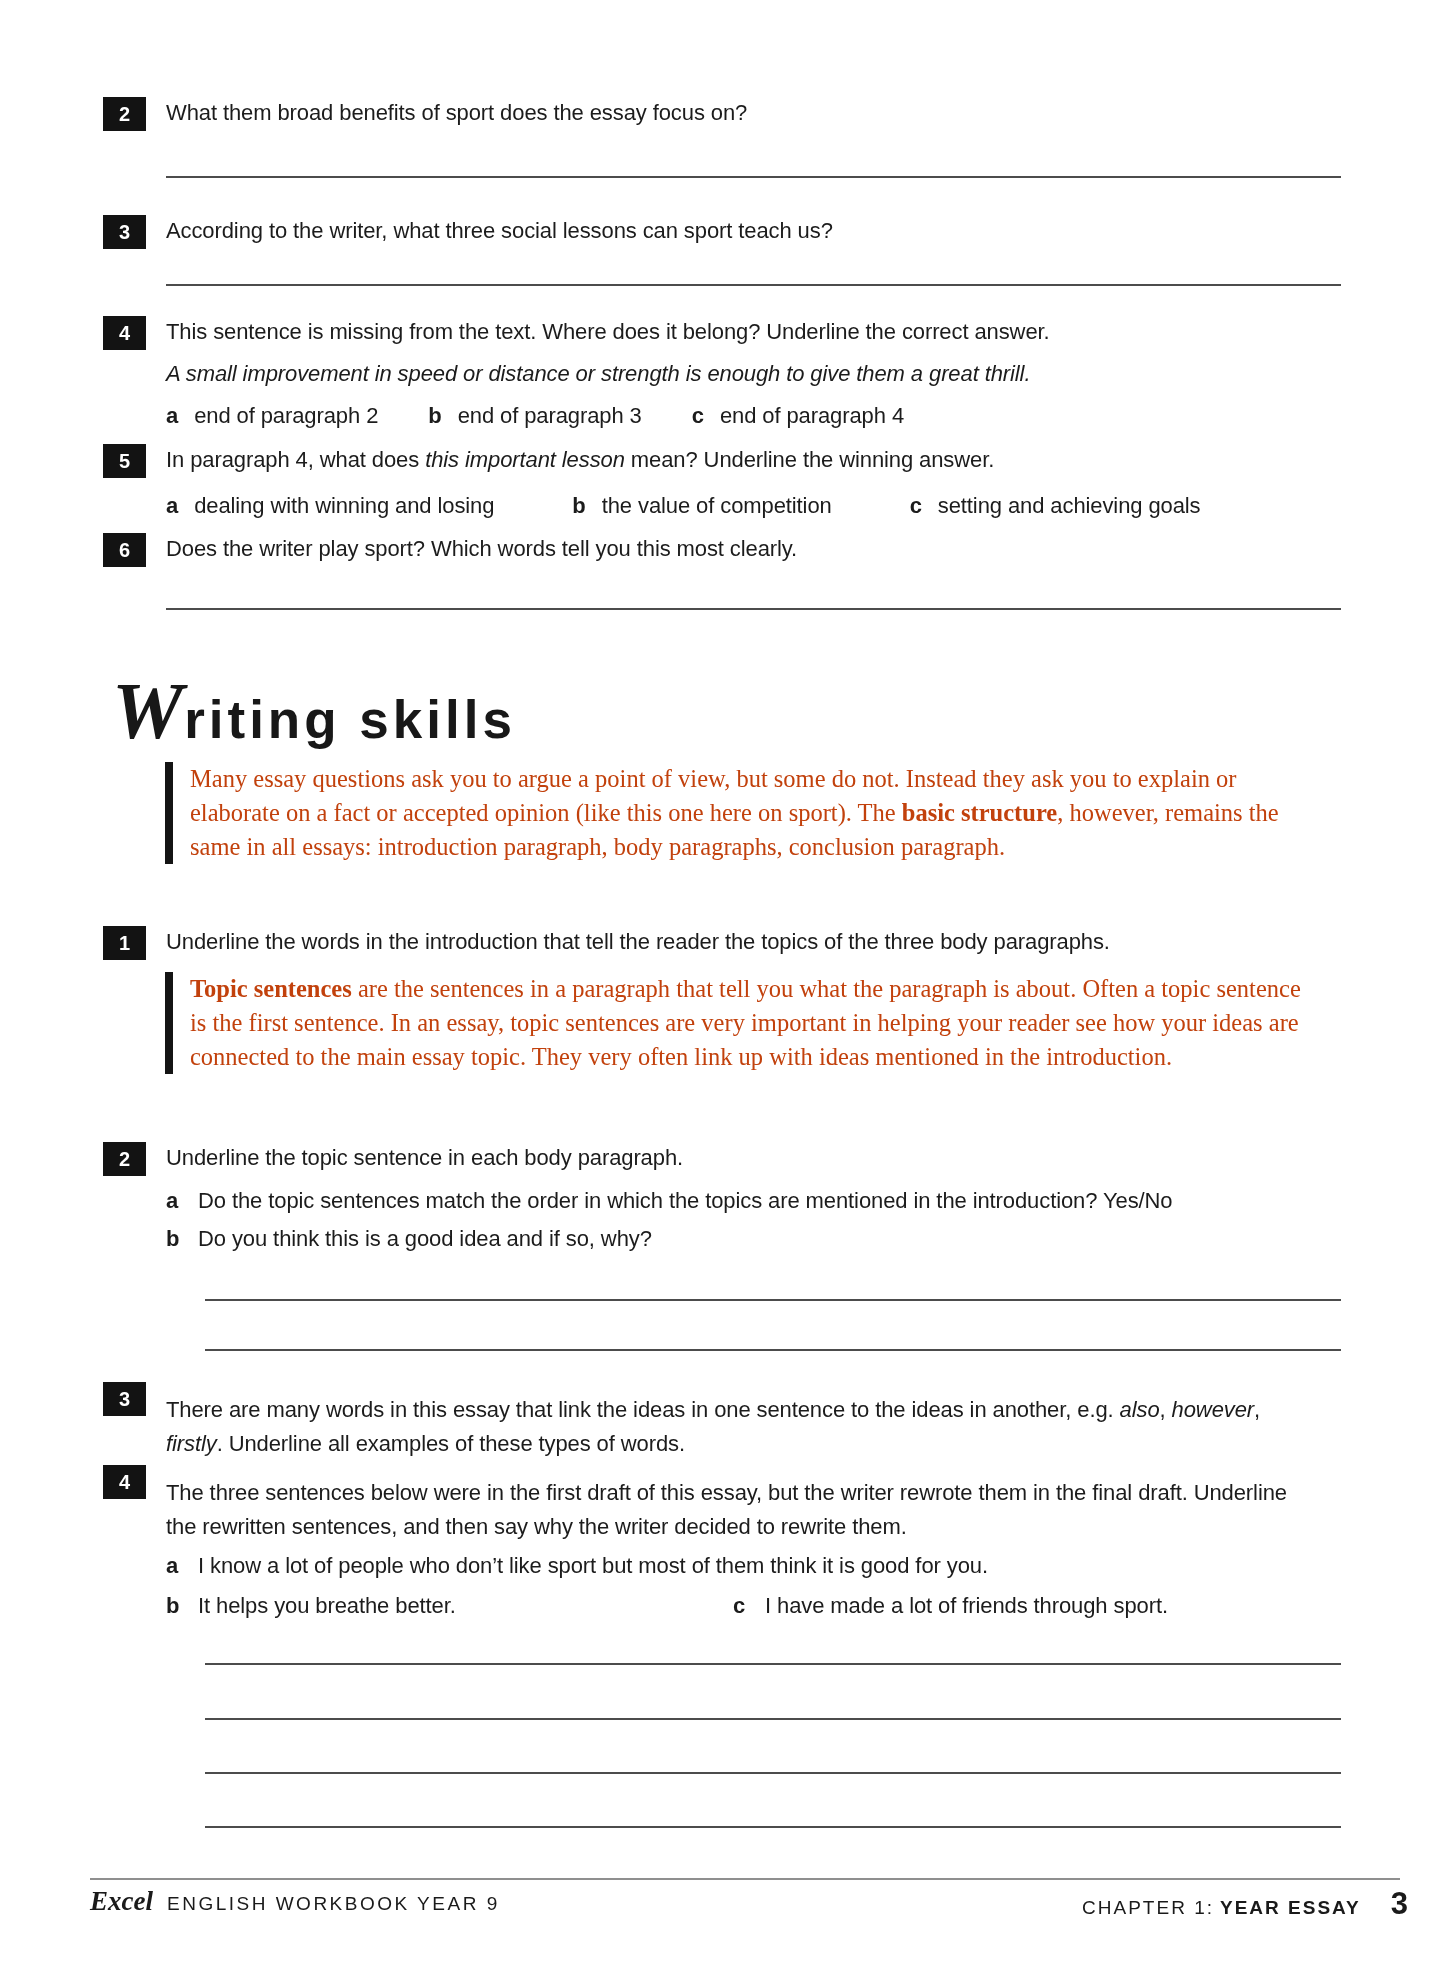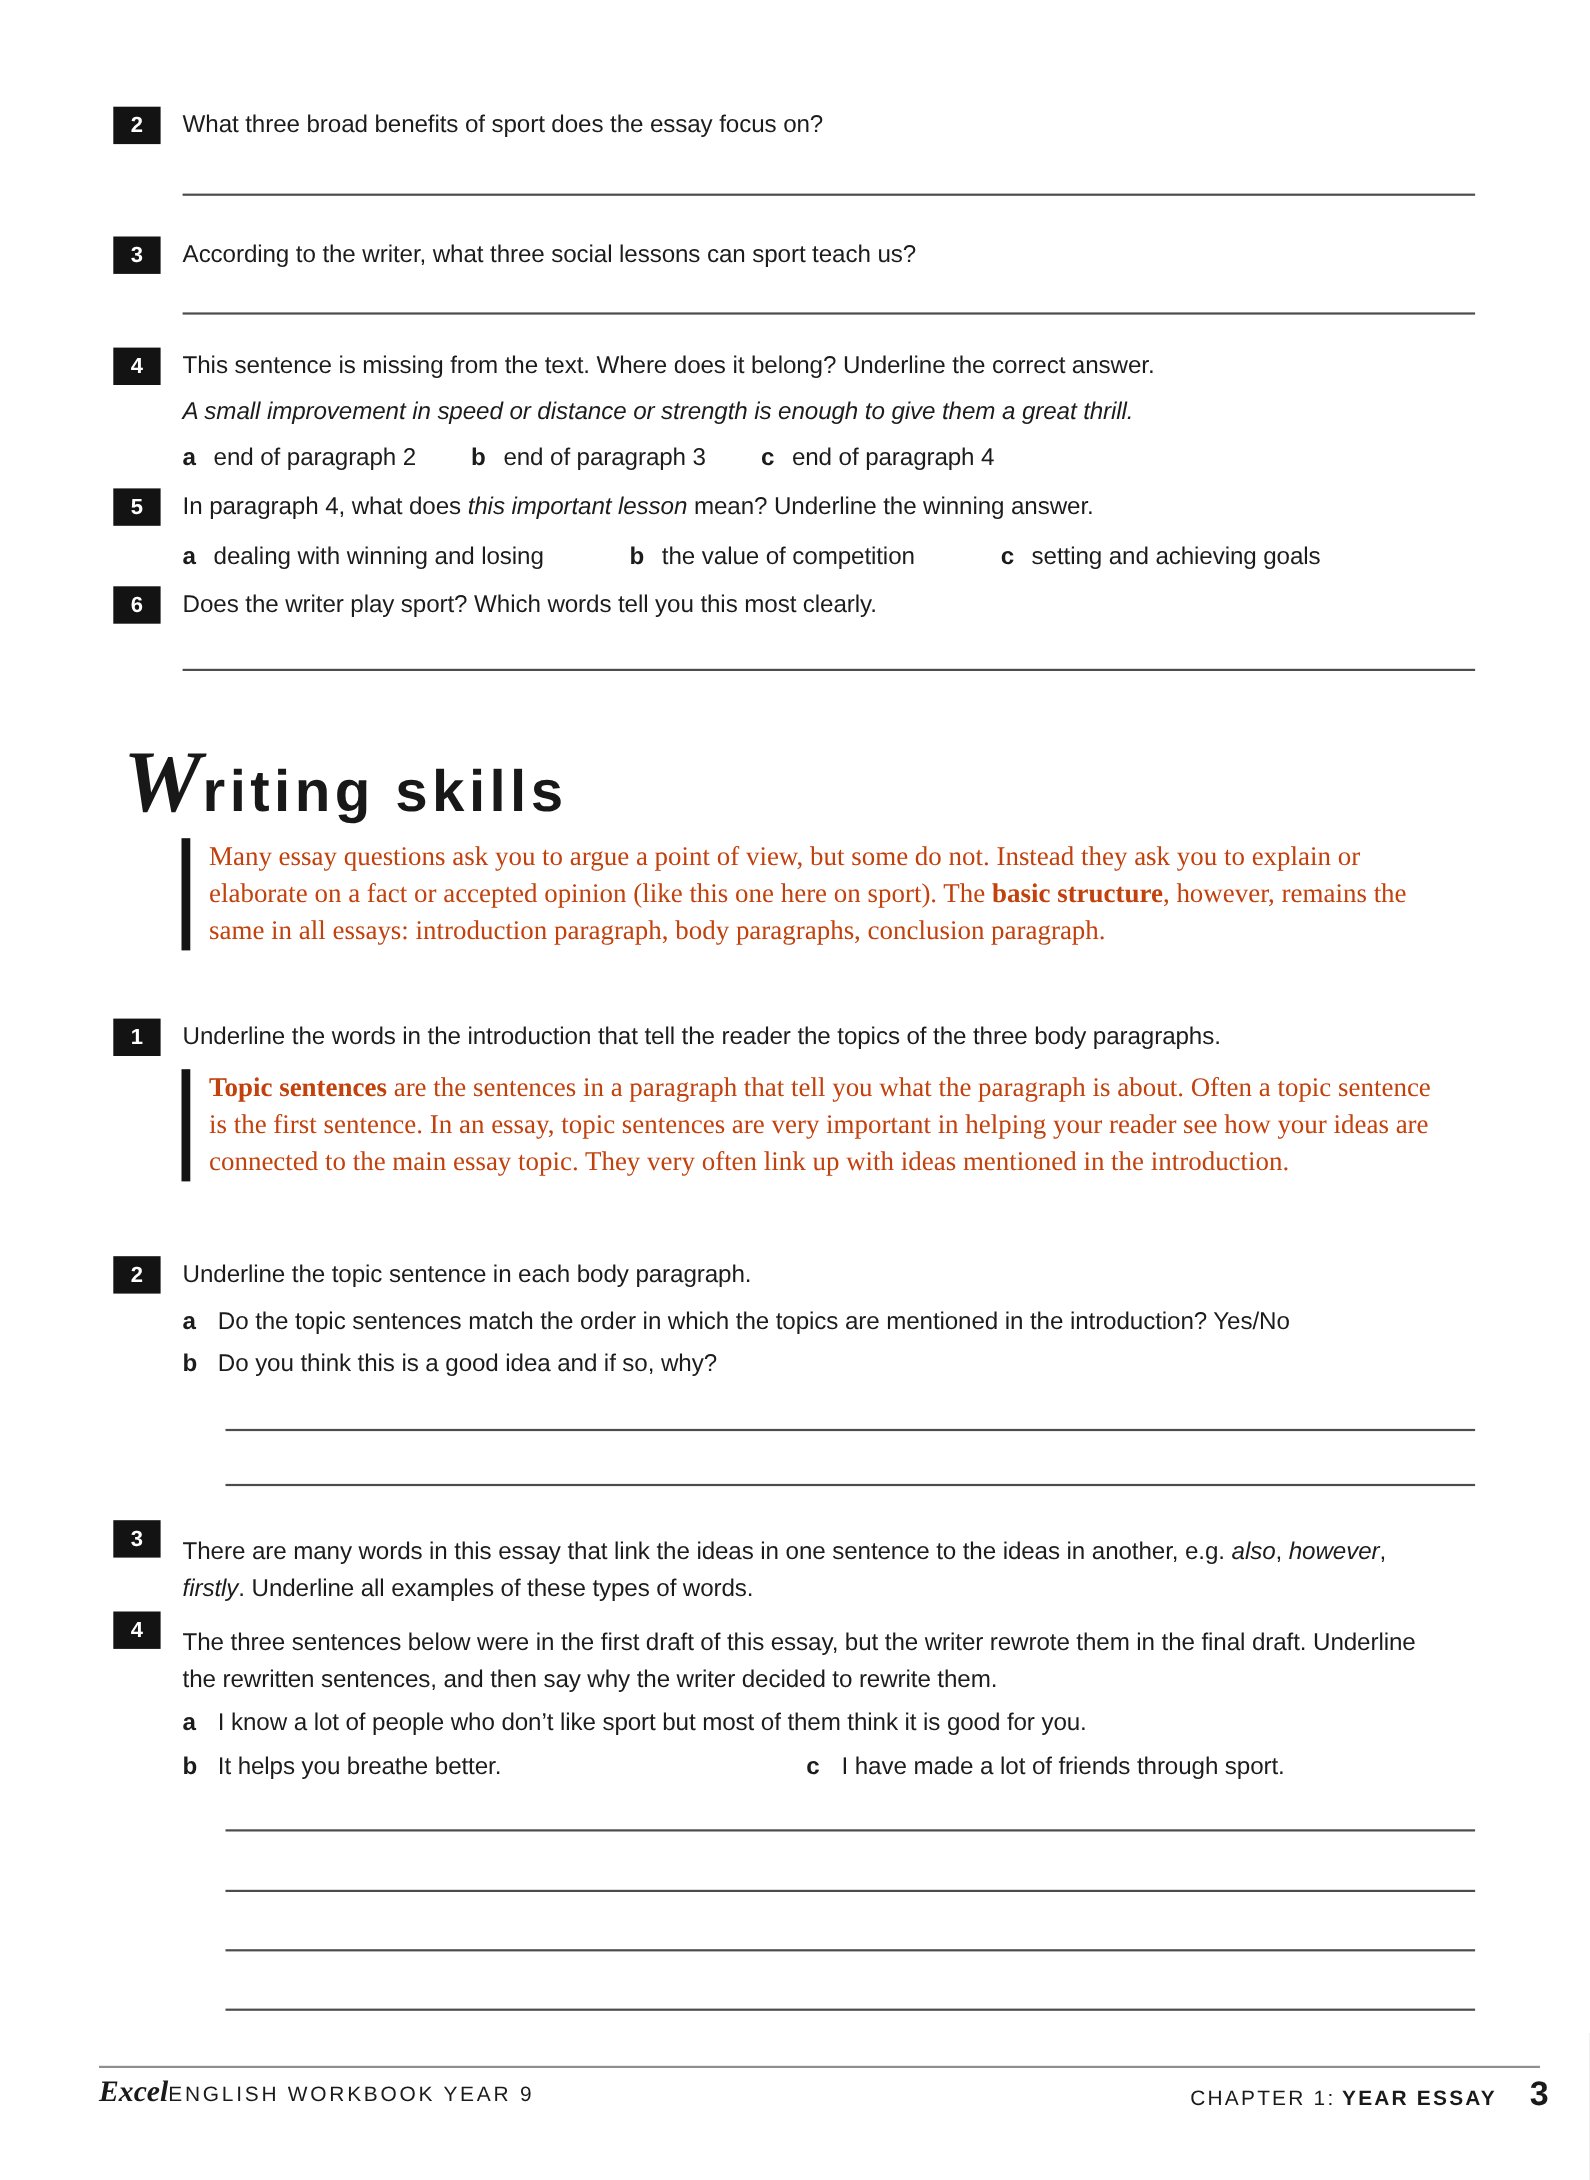--- a/index.html
+++ b/index.html
@@ -45,34 +45,34 @@
     font-family:"Liberation Serif", serif; font-style:italic; font-weight:bold;
     font-size:80px; line-height:78px;
   }
   .heading .rest {
     font-weight:bold; font-size:53px; letter-spacing:4px; margin-left:1px; line-height:60px;
   }
   
   .footer-rule { position:absolute; top:1878px; left:90px; width:1310px; height:0; border-top:2px solid #8f8f8f; }
   .footer-left { position:absolute; top:1886px; left:90px; display:flex; align-items:baseline; color:#1a1a1a; }
   .footer-left .brand { font-family:"Liberation Serif", serif; font-weight:bold; font-style:italic; font-size:27px; }
-  .footer-left .series { font-size:19px; letter-spacing:2.5px; }
+  .footer-left .series { font-size:19px; letter-spacing:2.5px; margin-left:14px; }
   .footer-right { position:absolute; top:1886px; right:37px; display:flex; align-items:baseline; color:#1a1a1a; }
   .footer-right .chap { font-size:19px; letter-spacing:2px;margin-left:38px; }
   .footer-right .chap-bold { font-size:19px; letter-spacing:2px; font-weight:bold; margin-left:6px; }
   .footer-right .pagenum { font-size:31px; font-weight:bold; margin-left:30px; }
 </style>
 </head>
 <body>
 
 <div class="page">
 
   <div class="q" style="top:96px">
     <div class="badge">2</div>
-    <div class="qbody">What three broad benefits of sport does the essay focus on?</div>
+    <div class="qbody">What them broad benefits of sport does the essay focus on?</div>
   </div>
   <div class="rule" style="top:176px; left:166px; width:1175px"></div>
 
   <div class="q" style="top:214px">
     <div class="badge">3</div>
     <div class="qbody">According to the writer, what three social lessons can sport teach us?</div>
   </div>
   <div class="rule" style="top:284px; left:166px; width:1175px"></div>
 
   <div class="q" style="top:315px">

